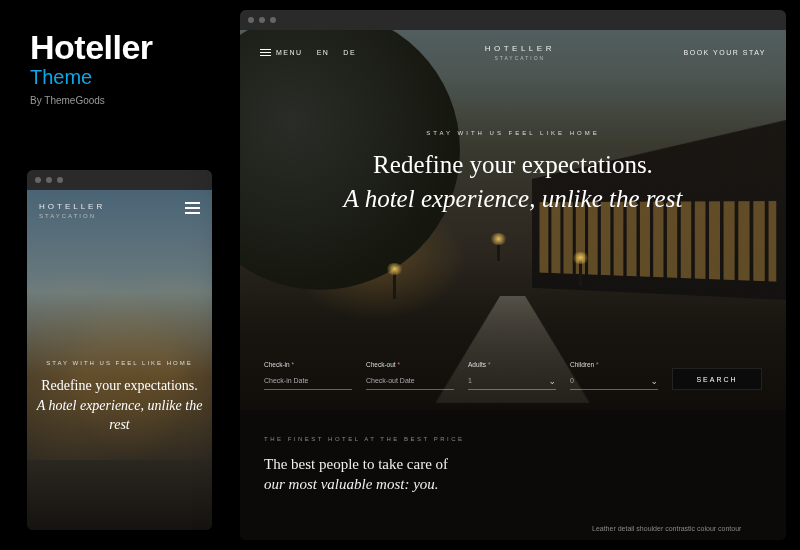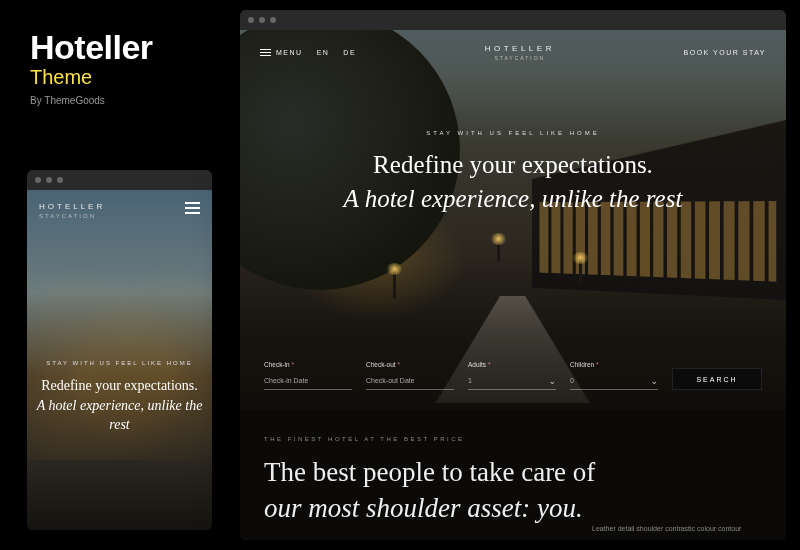--- a/index.html
+++ b/index.html
@@ -19,21 +19,21 @@
 }
 .title-main {
   font-size: 34px;
   font-weight: 700;
   line-height: 1.05;
   letter-spacing: -0.5px;
 }
 .title-sub {
   font-size: 20px;
   font-weight: 300;
-  color: #fde047;
+  color: #0ea5e9;
   margin-top: 0;
 }
 .title-credit {
   font-size: 10px;
   color: #999;
   margin-top: 6px;
 }
 
 
 .window {
@@ -182,21 +182,21 @@
 .chev::after{content:"⌄";color:#ccc;font-size:9px;}
 .search-btn{
   width:90px;height:22px;background:#0b0b0b;color:#fff;font-size:7px;letter-spacing:2px;
   display:flex;align-items:center;justify-content:center;border:1px solid #222;
 }
 
 .desktop-lower{
   position:relative;width:100%;height:130px;background:#0b0a08;padding:26px 24px 0;
 }
 .lower-eyebrow{font-size:6px;letter-spacing:2.5px;color:#888;margin-bottom:12px;}
-.lower-h2{font-family:Georgia,'Times New Roman',serif;font-size:27px;font-weight:400;color:#efefef;line-height:1.35;}
+.lower-h2{font-family:Georgia,'Times New Roman',serif;font-size:15px;font-weight:400;color:#efefef;line-height:1.35;}
 .lower-h2 .em{font-style:italic;}
 .lower-p{position:absolute;right:24px;bottom:6px;width:170px;font-size:7px;line-height:1.5;color:#888;}
 </style>
 </head>
 <body>
 
 <div class="title-block">
   <div class="title-main">Hoteller</div>
   <div class="title-sub">Theme</div>
   <div class="title-credit">By ThemeGoods</div>
@@ -300,19 +300,19 @@
             </div>
         </div>
         <div class="search-btn">SEARCH</div>
       </div>
     </div>
 
     <div class="desktop-lower">
       <div class="lower-eyebrow">THE FINEST HOTEL AT THE BEST PRICE</div>
       <div class="lower-h2">
         <span>The best people to take care of</span><br>
-        <span class="em">our most shoulder asset: you.</span>
+        <span class="em">our most valuable most: you.</span>
       </div>
       <div class="lower-p">Leather detail shoulder contrastic colour contour</div>
     </div>
 
   </div>
 </div>
 
 </body></html>

